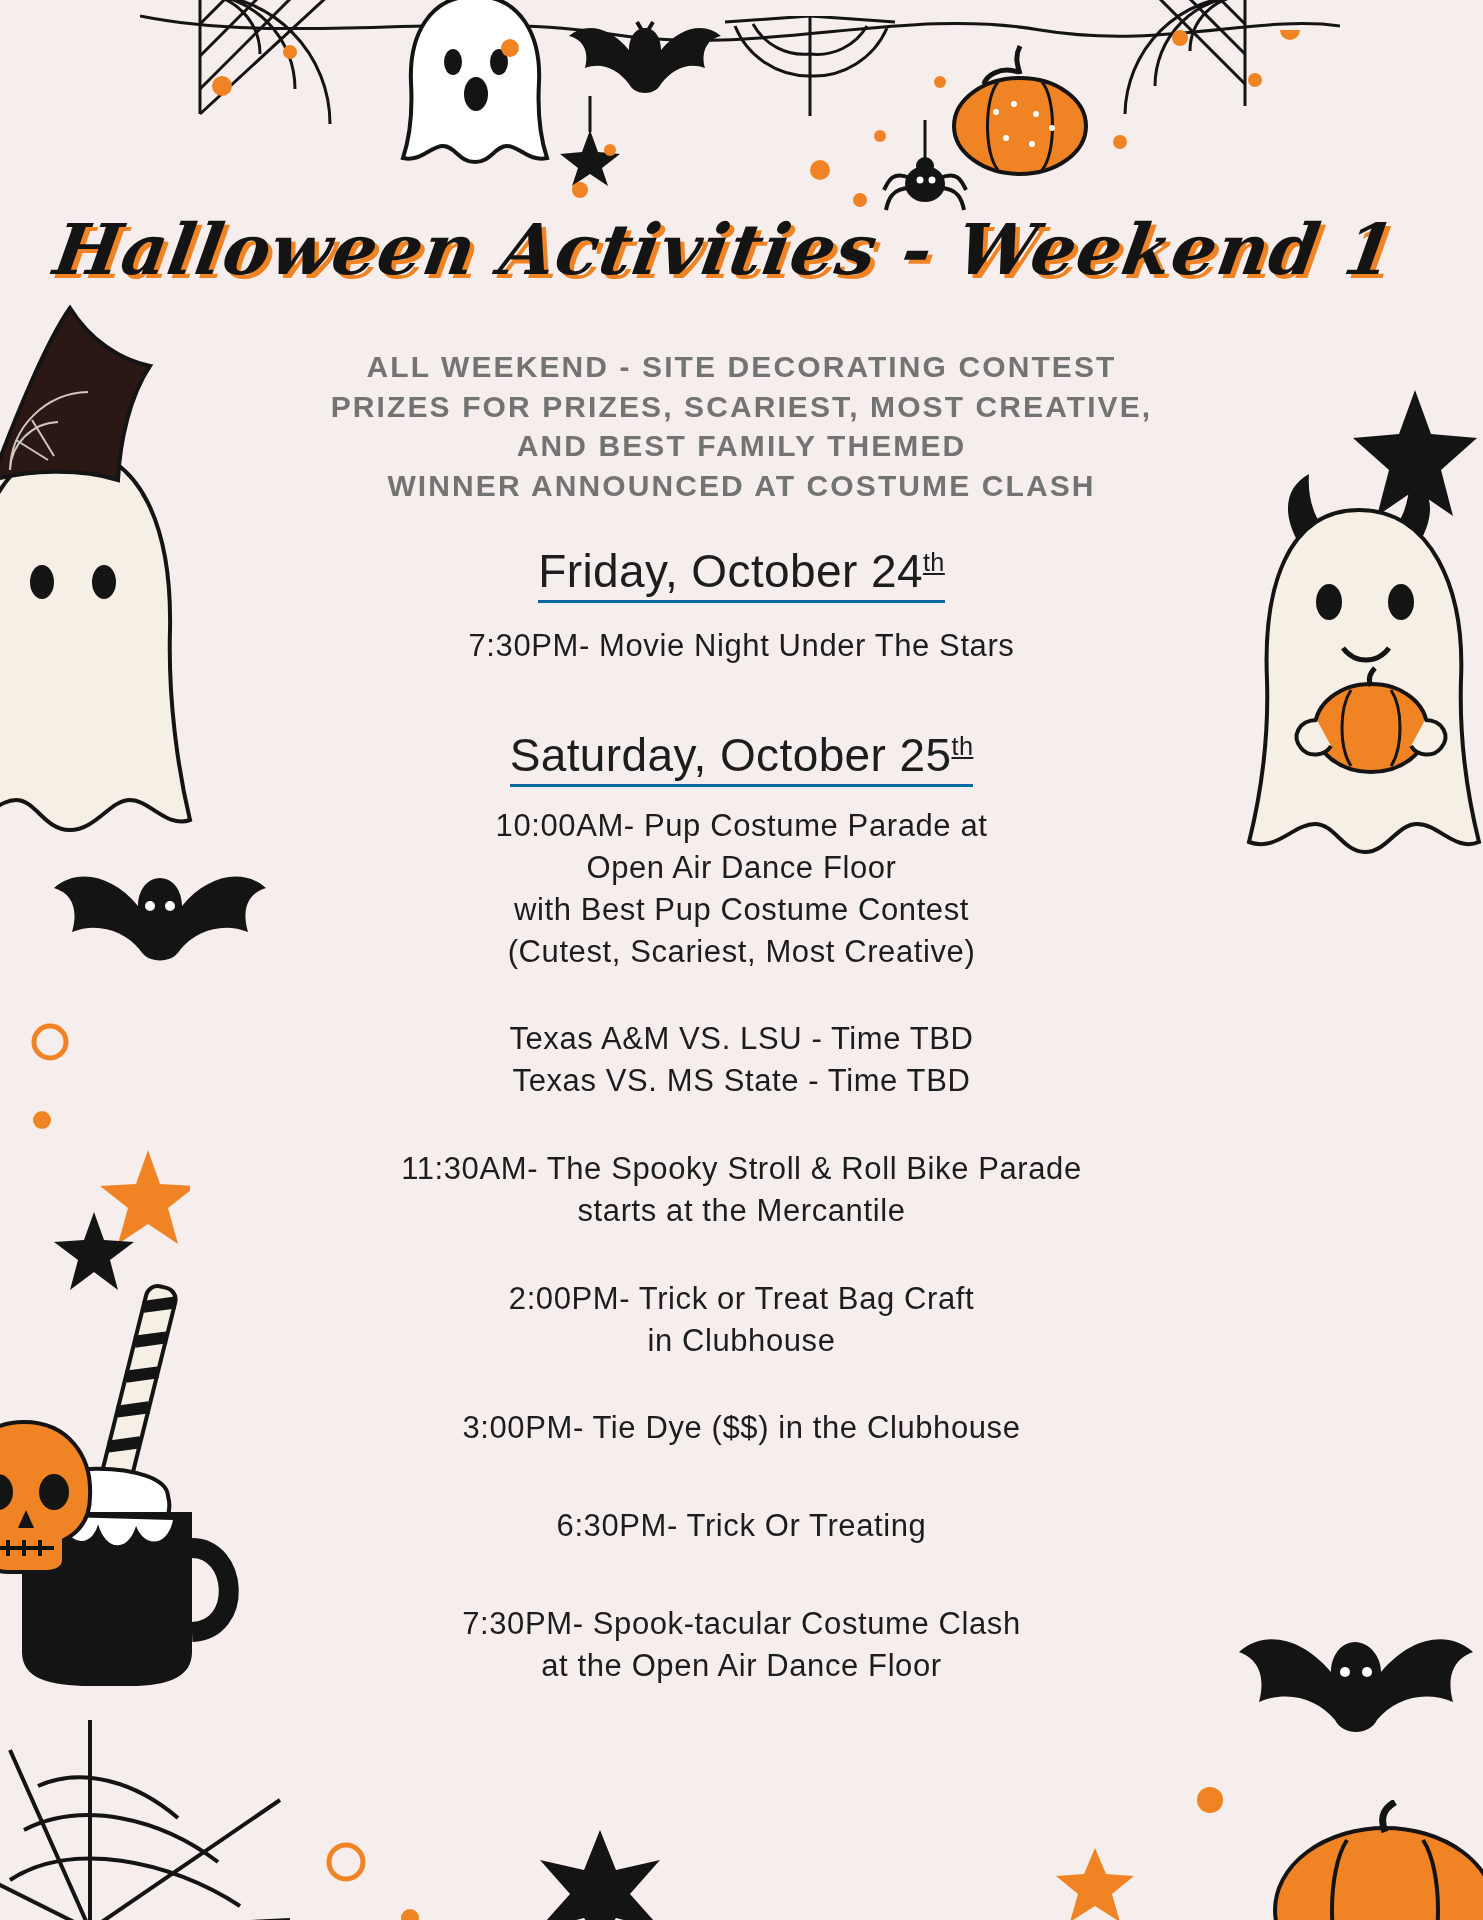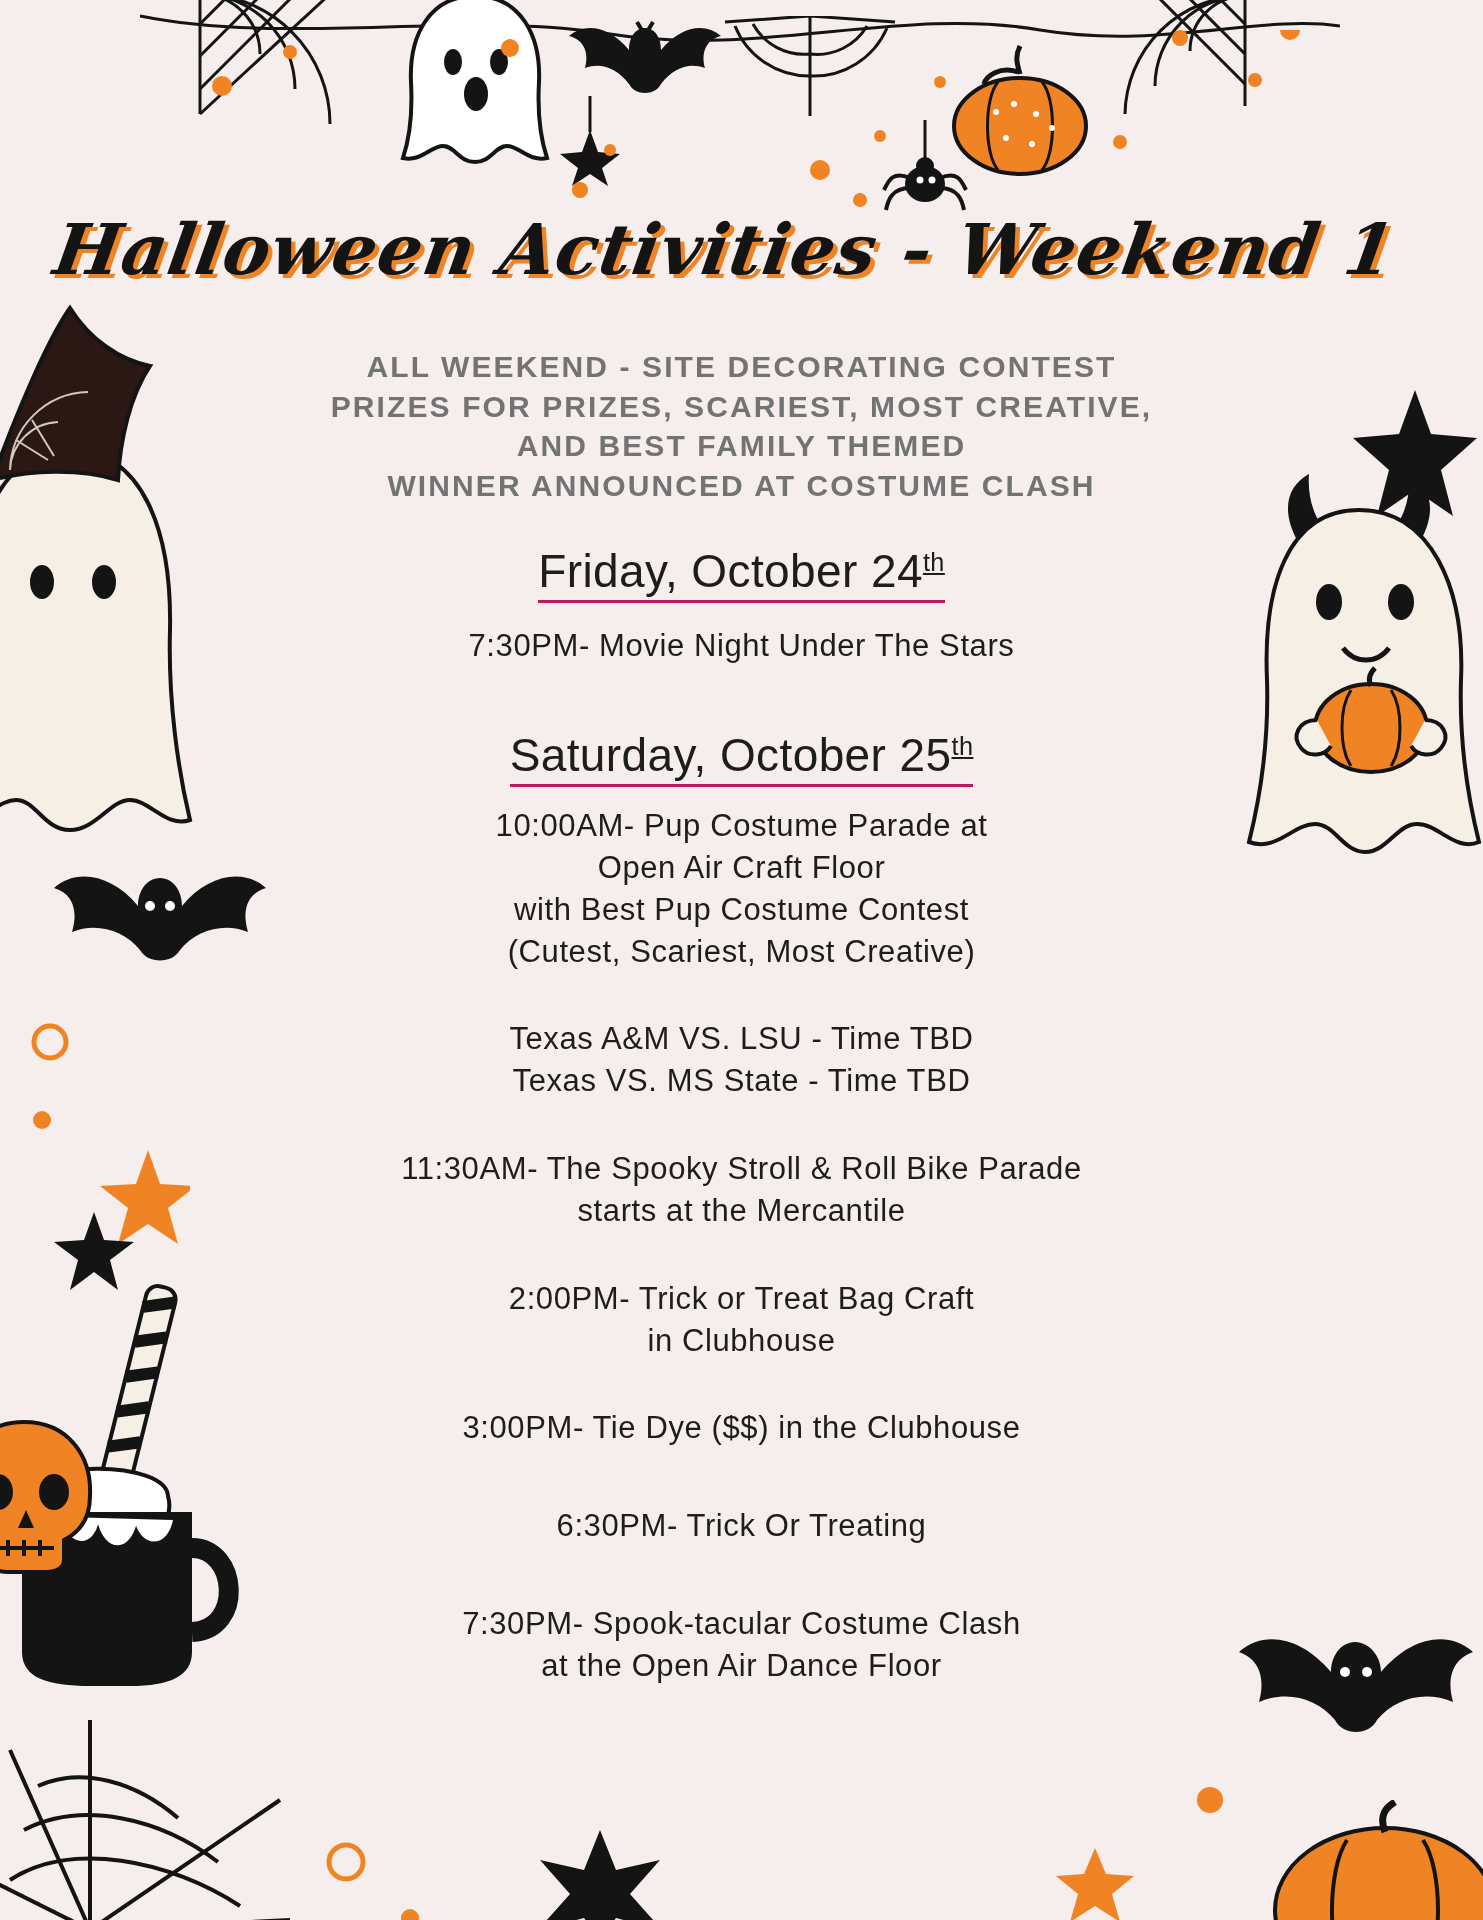--- a/index.html
+++ b/index.html
@@ -65,21 +65,21 @@
   .allweekend div { white-space: nowrap; }
 
   .daysec { margin-top: 40px; }
   .daysec.second { margin-top: 62px; }
 
   .dayhead {
     display: inline-block;
     font-size: 46px;
     font-weight: normal;
     letter-spacing: 0.4px;
-    border-bottom: 3px solid #be185d;
+    border-bottom: 3px solid #0369a1;
     padding-bottom: 2px;
     line-height: 1.15;
   }
   .dayhead sup {
     font-size: 0.55em;
     vertical-align: super;
     text-decoration: underline;
   }
 
   .line {
@@ -350,21 +350,21 @@
       <div class="line" style="margin-top:22px;text-align:center;">7:30PM- Movie Night Under The Stars</div>
     </div>
 
     <div class="daysec second">
       <div class="dayhead">
         <span>Saturday, October 25</span><sup>th</sup>
       </div>
 
       <div class="block" style="margin-top:18px;">
         <div class="line">10:00AM- Pup Costume Parade at</div>
-        <div class="line">Open Air Craft Floor</div>
+        <div class="line">Open Air Dance Floor</div>
         <div class="line">with Best Pup Costume Contest</div>
         <div class="line">(Cutest, Scariest, Most Creative)</div>
       </div>
 
       <div class="block gap-lg spaced">
         <div class="line">Texas A&amp;M VS. LSU - Time TBD</div>
         <div class="line">Texas VS. MS State - Time TBD</div>
       </div>
 
       <div class="block gap-lg">

